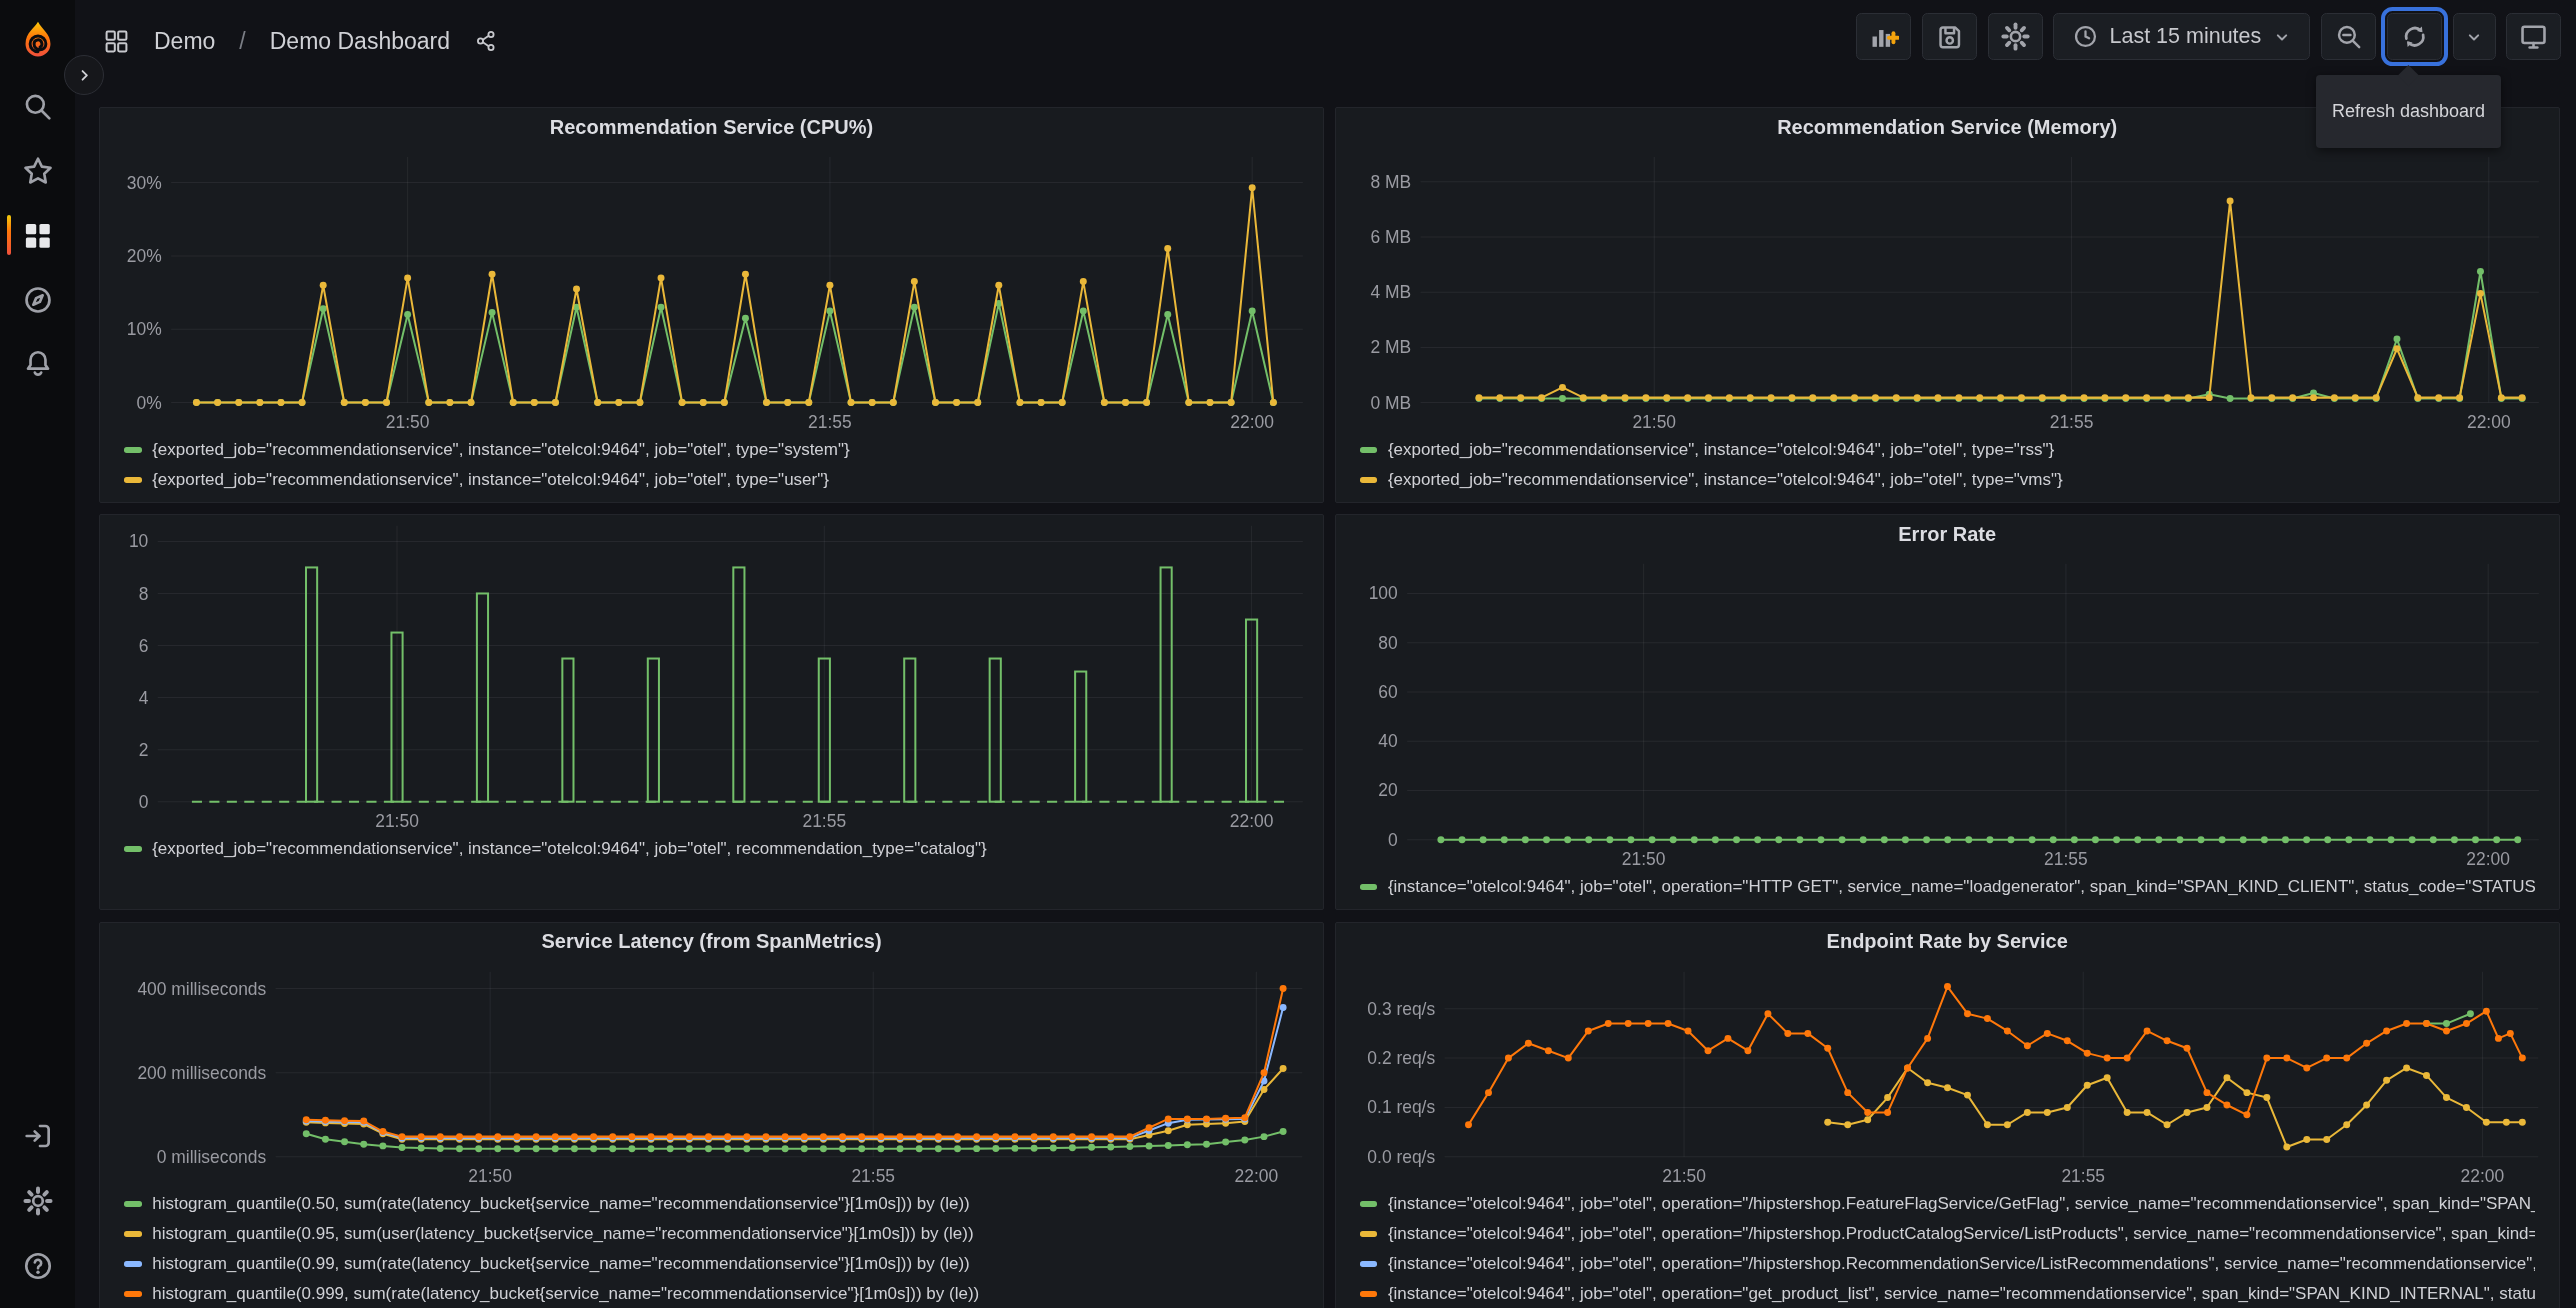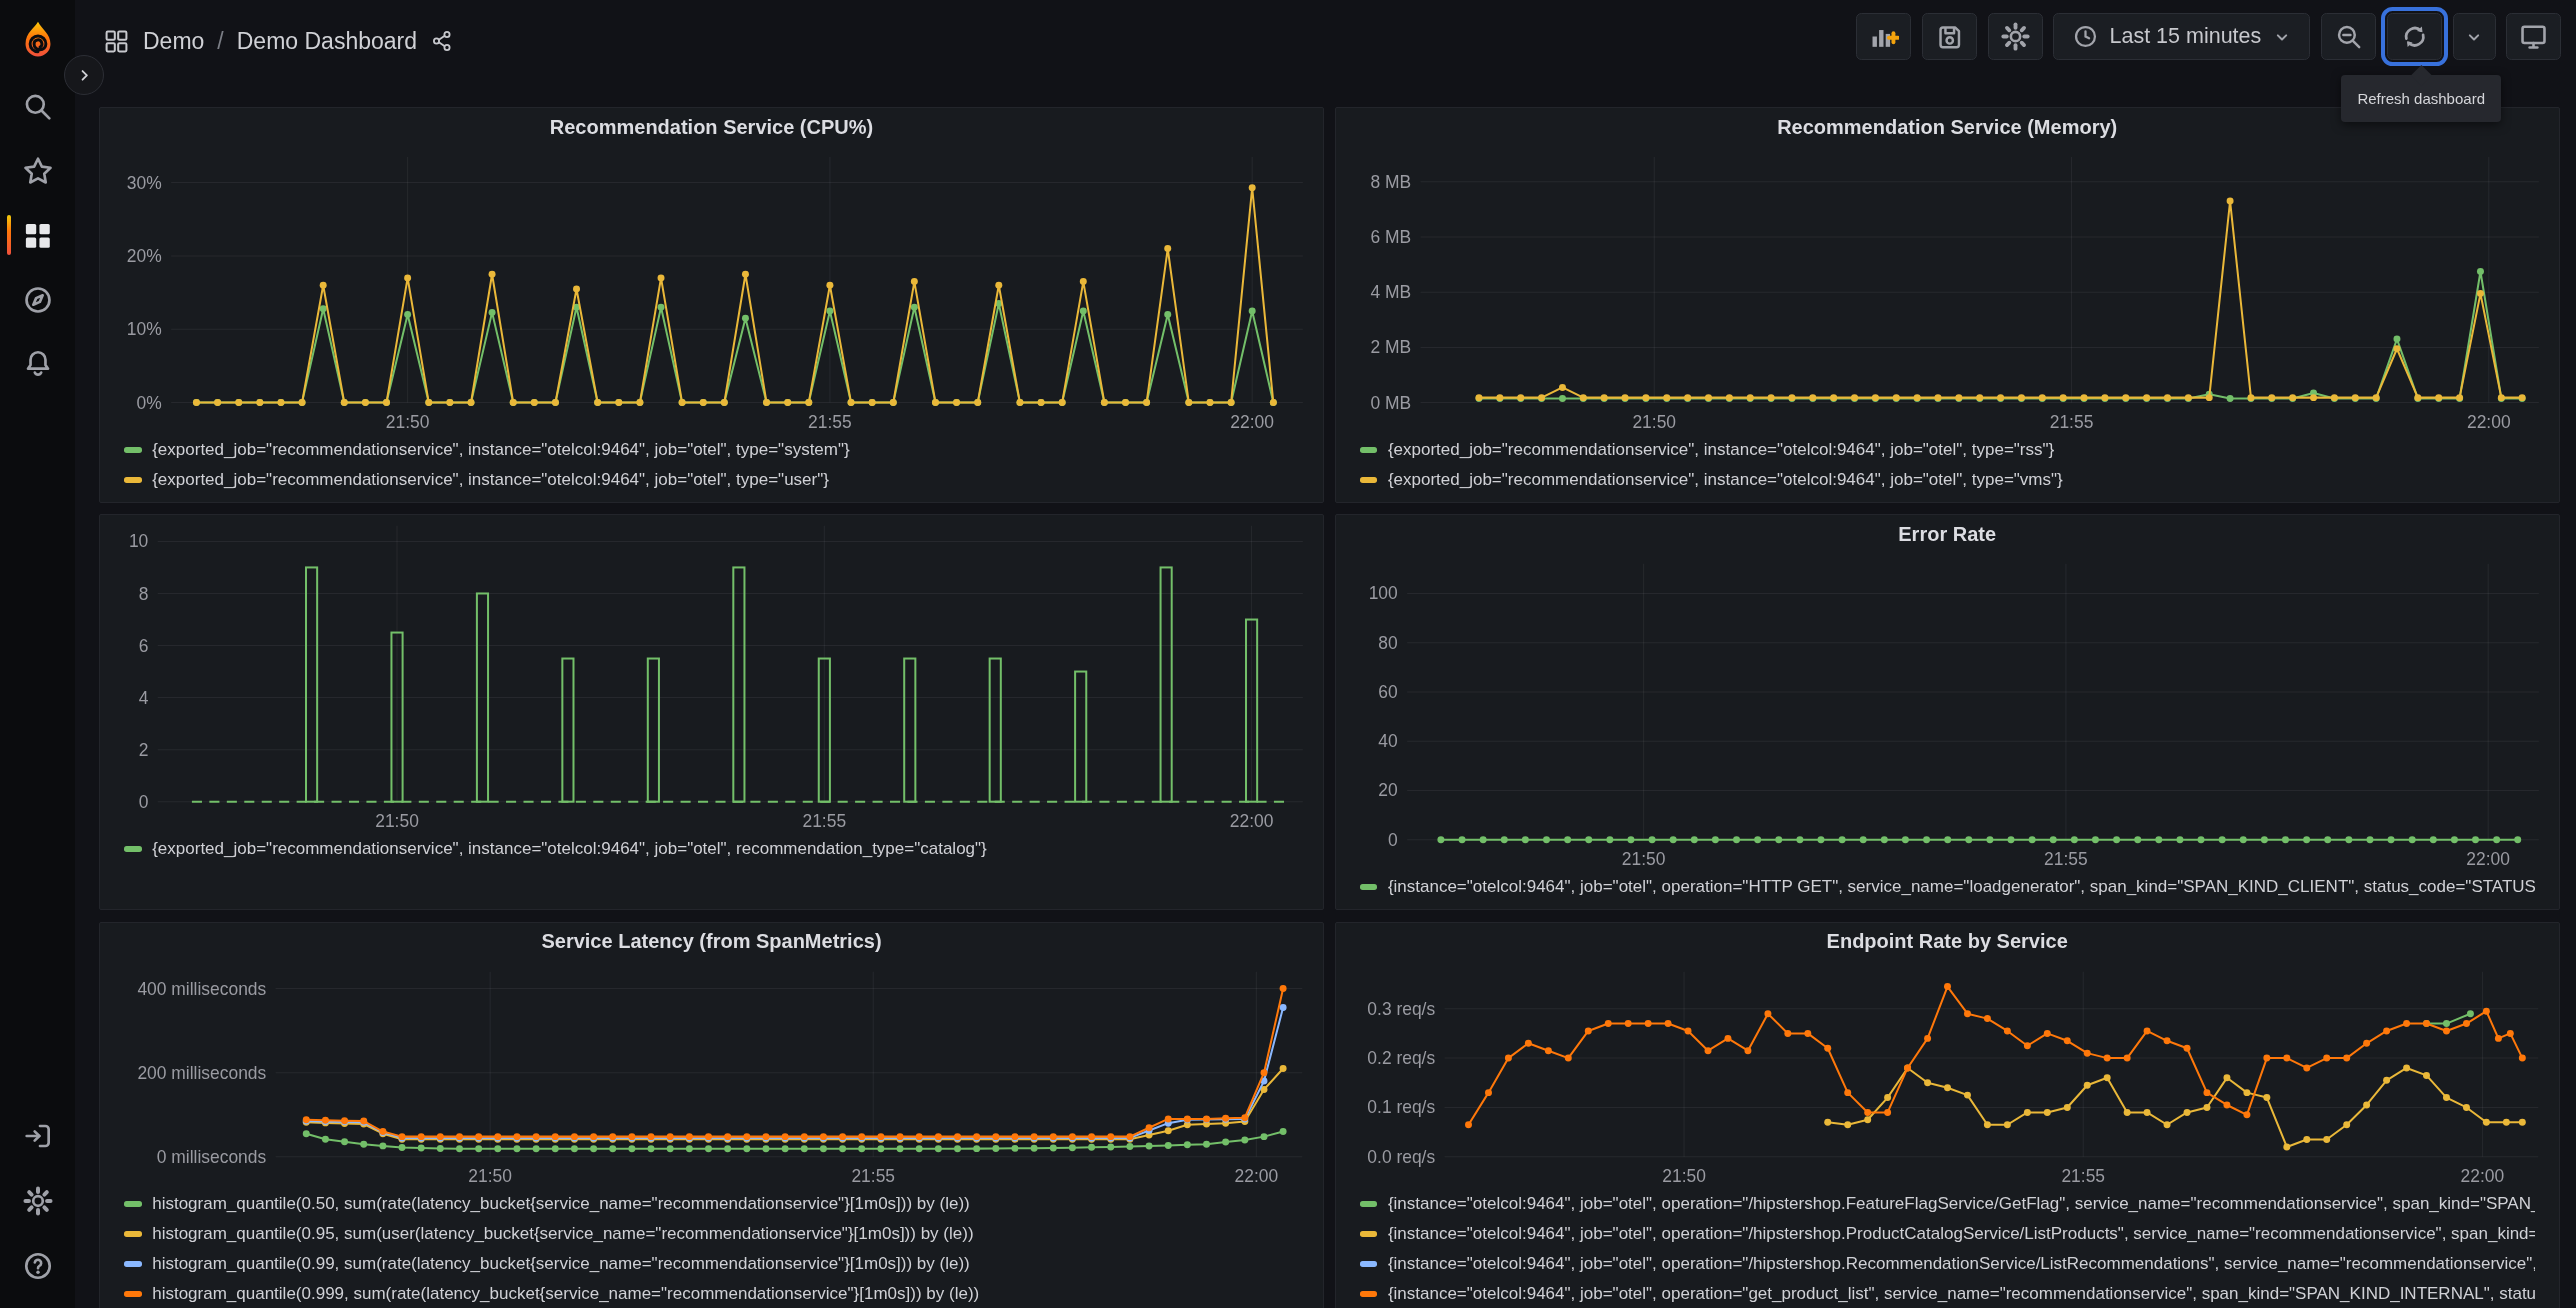--- a/index.html
+++ b/index.html
@@ -13,31 +13,31 @@
   .side-item{position:absolute;left:0;width:75px;height:48px;display:flex;align-items:center;justify-content:center;color:#9fa1a8;cursor:pointer;}
   .side-item svg{display:block;}
   .side-item.active{color:#e7e8ea;}
   .active-bar{position:absolute;left:6.7px;top:4px;width:4.7px;height:40px;border-radius:2.7px;
     background:linear-gradient(180deg,#f2cc0c,#ff780a 40%,#f0503c);}
   .expand-btn{position:absolute;left:64px;top:55px;width:38px;height:38px;border-radius:50%;
     background:#16171b;border:0.7px solid #2c2e35;color:#d0d1d6;display:flex;align-items:center;justify-content:center;
     font-size:20px;z-index:9;cursor:pointer;}
   
   .topnav{position:absolute;left:75px;top:0;width:2501px;height:82px;display:flex;align-items:center;}
-  .breadcrumb{display:flex;align-items:center;gap:13px;margin-left:28px;color:#d0d1d6;font-size:23px;}
+  .breadcrumb{display:flex;align-items:center;gap:24px;margin-left:28px;color:#d0d1d6;font-size:23px;}
   .breadcrumb .crumb{cursor:pointer;}
   .breadcrumb .sep{color:#7b7e86;}
   .toolbar{position:absolute;right:14.8px;top:13.4px;display:flex;align-items:center;gap:10.7px;}
   .tbtn{height:47px;min-width:55px;background:#1b1e23;border:0.7px solid #2b2e35;border-radius:5.4px;
     display:flex;align-items:center;justify-content:center;color:#a2a4ab;cursor:pointer;box-sizing:border-box;}
   .tbtn.narrow{min-width:43px;}
   .timepicker{display:flex;align-items:center;gap:10.7px;padding:0 17.5px;color:#c7c8cd;font-size:21.5px;white-space:nowrap;}
   .focus-ring{outline:4px solid #3871dc;outline-offset:2.7px;}
-  .tooltip{position:absolute;top:75px;right:75px;background:#26282e;color:#d5d6da;font-size:15px;
-    padding:15px 16px;border-radius:4px;z-index:20;box-shadow:0 2.7px 9.4px rgba(0,0,0,.5);white-space:nowrap;}
+  .tooltip{position:absolute;top:75px;right:75px;background:#26282e;color:#d5d6da;font-size:18px;
+    padding:26px 16px;border-radius:4px;z-index:20;box-shadow:0 2.7px 9.4px rgba(0,0,0,.5);white-space:nowrap;}
   .tooltip .arrow{position:absolute;top:-6.7px;left:50%;margin-left:-7.4px;width:14.8px;height:14.8px;background:#26282e;transform:rotate(45deg);}
   
   .dash{position:absolute;left:99px;top:107px;width:2460px;display:grid;
     grid-template-columns:1225px 1225px;grid-auto-rows:396px;column-gap:10.7px;row-gap:11.4px;}
   .panel{background:#181b1f;border:0.7px solid #23252b;border-radius:2px;box-sizing:border-box;
     display:flex;flex-direction:column;overflow:hidden;}
   .panel-title{height:38px;flex:0 0 38px;display:flex;align-items:center;justify-content:center;
     color:#dcdde2;font-size:20px;font-weight:600;cursor:pointer;}
   .panel-chart{display:block;width:100%;}
   .panel-legend{padding:0 24px 5.4px;overflow:hidden;}

